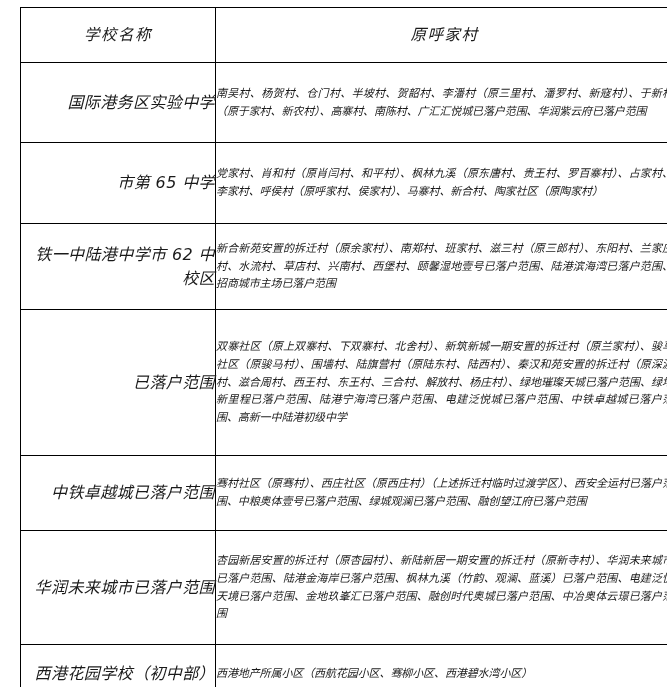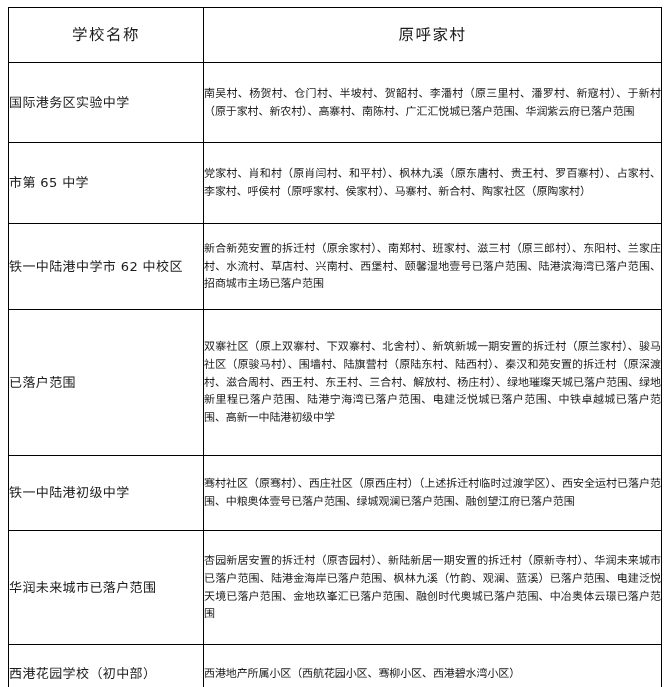--- a/index.html
+++ b/index.html
@@ -13,21 +13,22 @@
     height: 687px;
     overflow: hidden;
     font-family: "DejaVu Sans", "Liberation Sans", sans-serif;
     color: #1a1a1a;
     -webkit-font-smoothing: antialiased;
   }
   #zone-table-wrap {
     box-sizing: border-box;
     width: 667px;
     height: 687px;
-    padding: 7px 7px 0 8px;
+    padding: 7px 7px 0 20px;
+    font-style: italic;
   }
   table.zone-table {
     border-collapse: collapse;
     width: 653px;
     table-layout: fixed;
     border: 1.5px solid #000;
   }
   table.zone-table col.col-school { width: 195px; }
   table.zone-table col.col-range  { width: 458px; }
 
@@ -40,22 +41,22 @@
   table.zone-table thead th {
     text-align: center;
     font-weight: normal;
     font-size: 15.5px;
     letter-spacing: 1.5px;
     height: 54px;
     line-height: 54px;
     padding: 0 4px;
   }
   td.school-cell {
-    text-align: left;
-    font-size: 13px;
+    text-align: right;
+    font-size: 16px;
     letter-spacing: 0.4px;
     padding: 4px 6px;
     line-height: 1.5;
   }
   td.range-cell {
     text-align: left;
     font-size: 11px;
     line-height: 1.62;
     padding: 6px 3px 6px 7px;
     letter-spacing: -0.1px;
@@ -98,21 +99,21 @@
       </tr>
       <tr class="row-h3">
         <td class="school-cell">铁一中陆港中学市 62 中校区</td>
         <td class="range-cell">新合新苑安置的拆迁村（原余家村）、南郑村、班家村、滋三村（原三郎村）、东阳村、兰家庄村、水流村、草店村、兴南村、西堡村、颐馨湿地壹号已落户范围、陆港滨海湾已落户范围、招商城市主场已落户范围</td>
       </tr>
       <tr class="row-h4">
         <td class="school-cell">已落户范围</td>
         <td class="range-cell">双寨社区（原上双寨村、下双寨村、北舍村）、新筑新城一期安置的拆迁村（原兰家村）、骏马社区（原骏马村）、围墙村、陆旗营村（原陆东村、陆西村）、秦汉和苑安置的拆迁村（原深渡村、滋合周村、西王村、东王村、三合村、解放村、杨庄村）、绿地璀璨天城已落户范围、绿地新里程已落户范围、陆港宁海湾已落户范围、电建泛悦城已落户范围、中铁卓越城已落户范围、高新一中陆港初级中学</td>
       </tr>
       <tr class="row-h5">
-        <td class="school-cell">铁一中陆港初级中学</td>
+        <td class="school-cell">中铁卓越城已落户范围</td>
         <td class="range-cell">骞村社区（原骞村）、西庄社区（原西庄村）（上述拆迁村临时过渡学区）、西安全运村已落户范围、中粮奥体壹号已落户范围、绿城观澜已落户范围、融创望江府已落户范围</td>
       </tr>
       <tr class="row-h6">
         <td class="school-cell">华润未来城市已落户范围</td>
         <td class="range-cell">杏园新居安置的拆迁村（原杏园村）、新陆新居一期安置的拆迁村（原新寺村）、华润未来城市已落户范围、陆港金海岸已落户范围、枫林九溪（竹韵、观澜、蓝溪）已落户范围、电建泛悦天境已落户范围、金地玖峯汇已落户范围、融创时代奥城已落户范围、中冶奥体云璟已落户范围</td>
       </tr>
       <tr class="row-h7">
         <td class="school-cell">西港花园学校（初中部）</td>
         <td class="range-cell">西港地产所属小区（西航花园小区、骞柳小区、西港碧水湾小区）</td>
       </tr>

